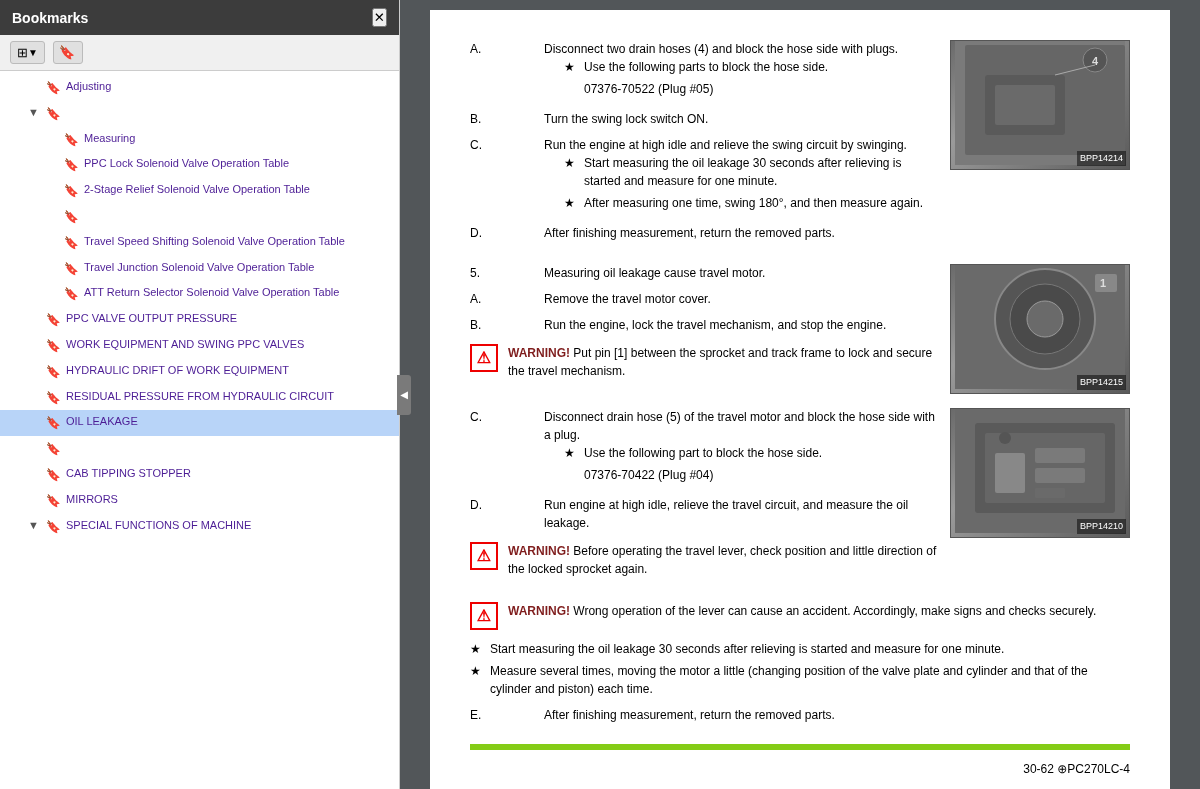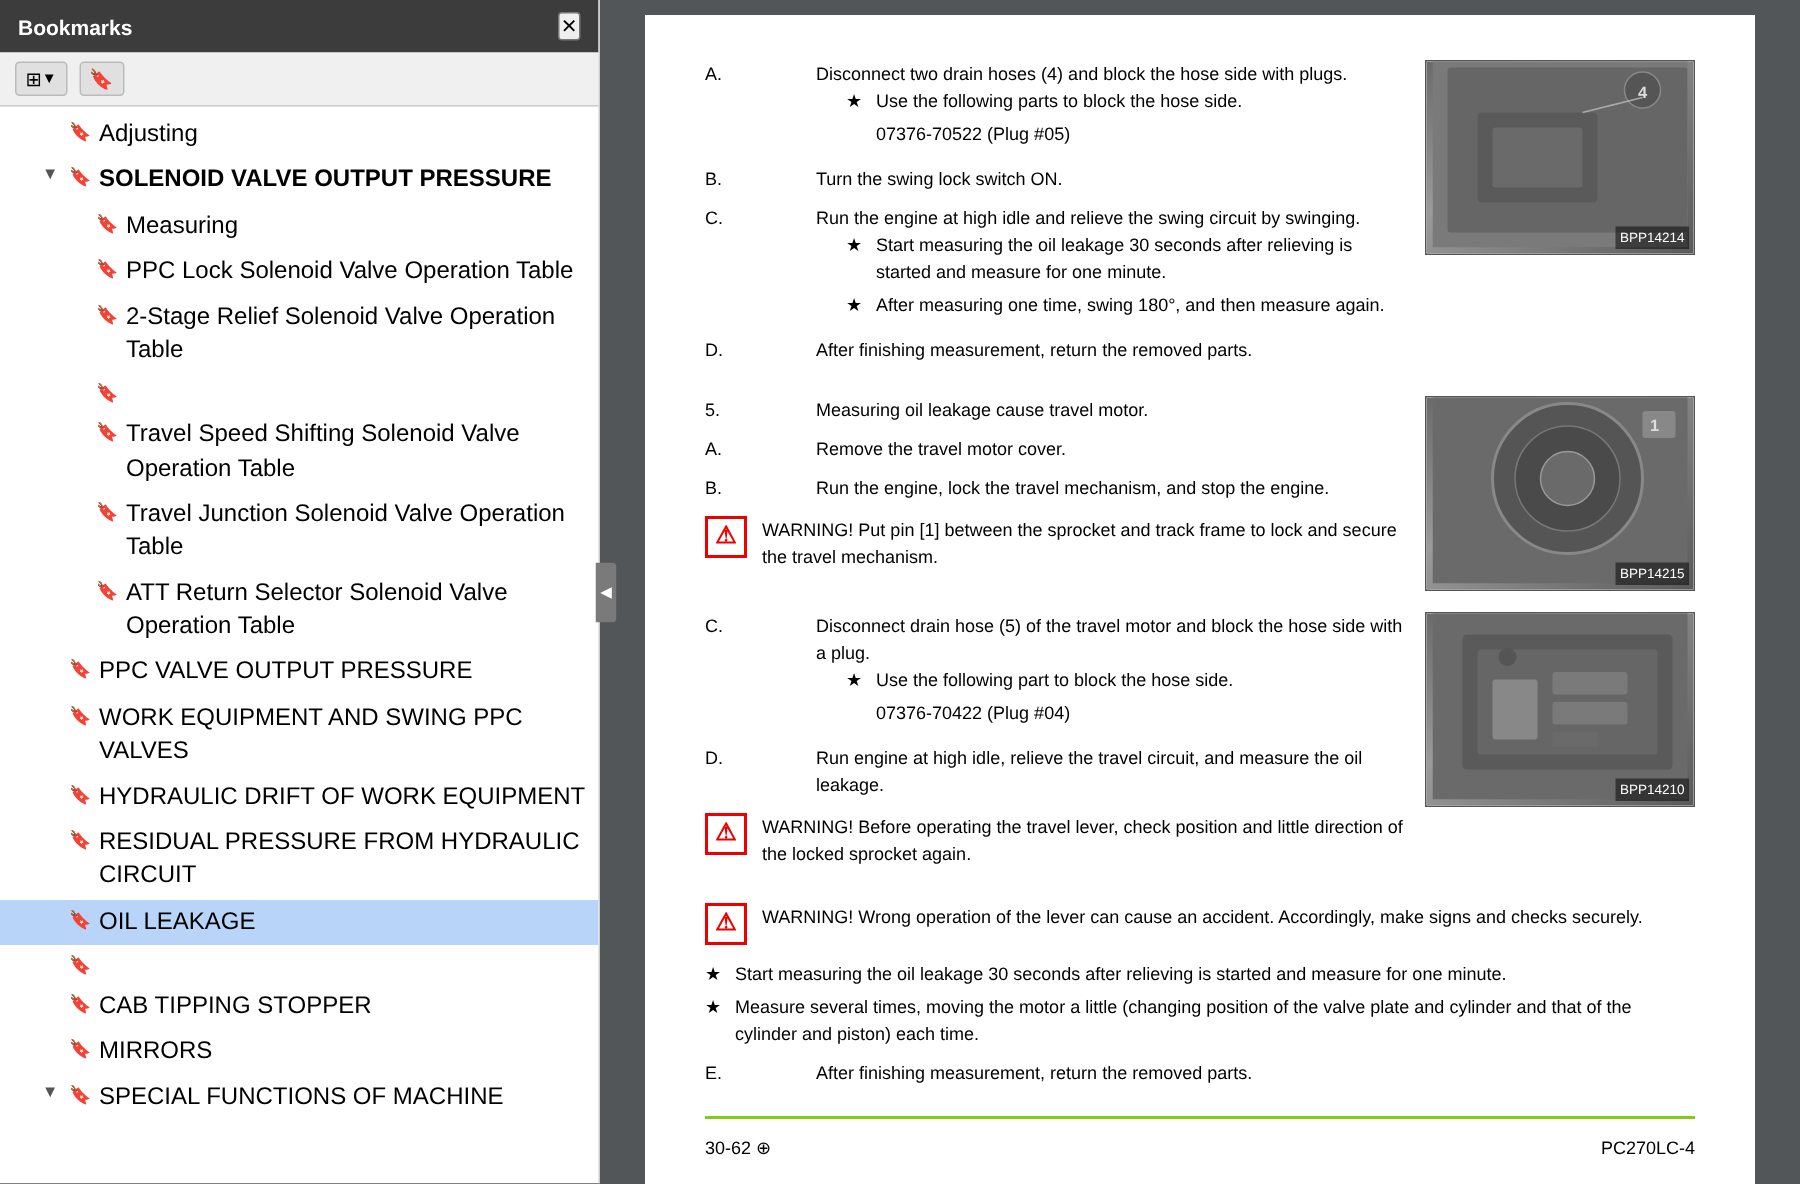--- a/index.html
+++ b/index.html
@@ -80,22 +80,22 @@
     .bookmark-expand {
       width: 14px;
       min-width: 14px;
       margin-right: 4px;
       color: #555;
       font-size: 12px;
       cursor: pointer;
     }
 
     .bookmark-text {
-      font-size: 16px;
-      color: #000000;
+      font-size: 11px;
+      color: #4c1d95;
       word-wrap: break-word;
     }
 
     .bookmark-text.underline { }
     .bookmark-text.bold { font-weight: bold; }
 
     
     .arrow-down { display: inline-block; }
 
     
@@ -174,21 +174,21 @@
       border: 2px solid #e00;
       display: flex;
       align-items: center;
       justify-content: center;
       font-size: 16px;
       color: #e00;
       font-weight: bold;
     }
 
     .warning-text { flex: 1; font-size: 12px; }
-    .warning-label { font-weight: normal; color: #000000; }
+    .warning-label { font-weight: bold; color: #7f1d1d; }
 
     .section-with-image {
       display: flex;
       gap: 12px;
       margin-bottom: 14px;
     }
 
     .section-text { flex: 1; }
 
     .section-image {
@@ -215,24 +215,24 @@
 
     .image-tag {
       background: rgba(0,0,0,0.5);
       padding: 1px 3px;
       font-size: 9px;
       color: #fff;
     }
 
     .page-footer {
       display: flex;
-      justify-content: space-between;
+      justify-content: flex-end;
       margin-top: 20px;
       padding-top: 10px;
-      border-top: 2px solid #84cc16;
+      border-top: 6px solid #84cc16;
       font-size: 12px;
     }
 
     
     #bookmarks-list::-webkit-scrollbar { width: 8px; }
     #bookmarks-list::-webkit-scrollbar-track { background: #f0f0f0; }
     #bookmarks-list::-webkit-scrollbar-thumb { background: #aaa; border-radius: 4px; }
 
     #main-content::-webkit-scrollbar { width: 10px; }
     #main-content::-webkit-scrollbar-track { background: #444; }
@@ -259,21 +259,20 @@
 
     <div class="bookmark-item indent-1">
       <span class="bookmark-expand"> </span>
       <span class="bookmark-icon">🔖</span>
       <span class="bookmark-text">Adjusting</span>
     </div>
 
     <div class="bookmark-item indent-1">
       <span class="bookmark-expand arrow-down" style="color:#555; font-size:11px;">▼</span>
       <span class="bookmark-icon">🔖</span>
-      <span class="bookmark-text bold">SOLENOID VALVE OUTPUT PRESSURE</span>
     </div>
 
     <div class="bookmark-item indent-2">
       <span class="bookmark-expand"> </span>
       <span class="bookmark-icon">🔖</span>
       <span class="bookmark-text underline">Measuring</span>
     </div>
 
     <div class="bookmark-item indent-2">
       <span class="bookmark-expand"> </span>

